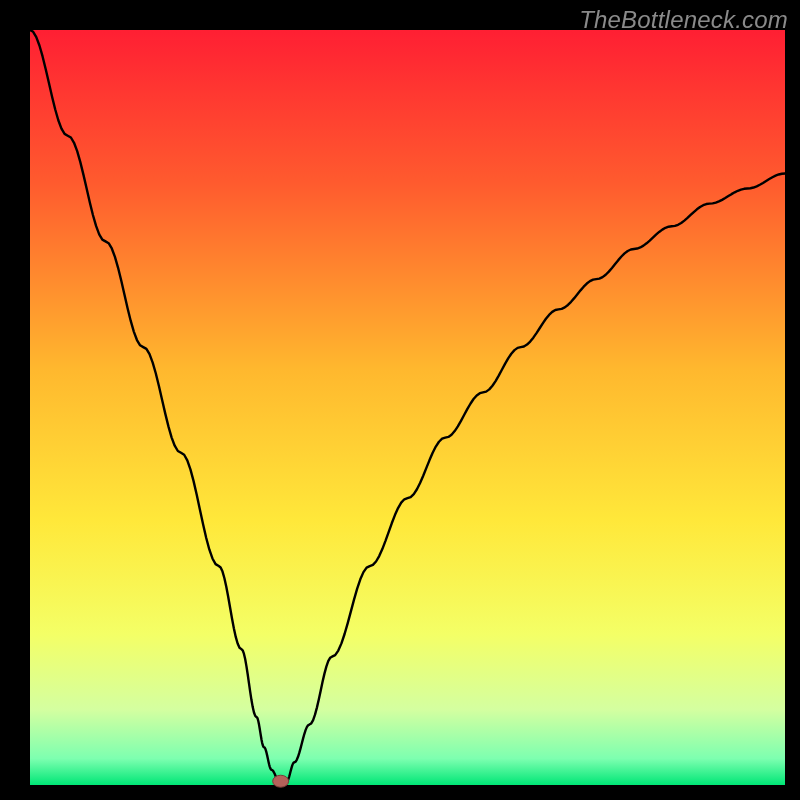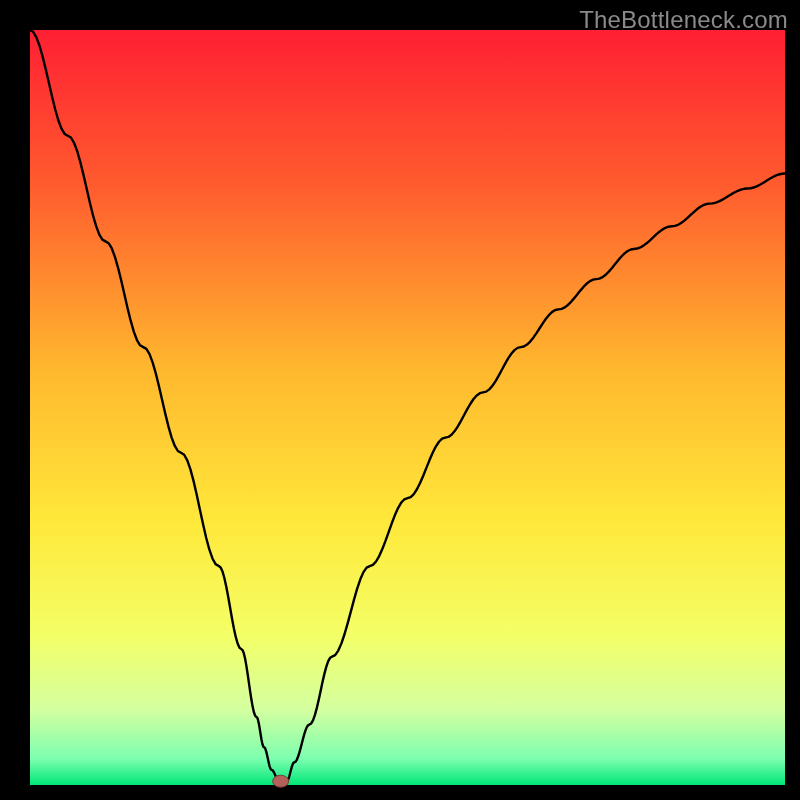--- a/index.html
+++ b/index.html
@@ -9,20 +9,21 @@
     height: 800px;
     overflow: hidden;
     background: #000;
     font-family: Arial, Helvetica, sans-serif;
   }
   .frame {
     position: relative;
     width: 800px;
     height: 800px;
     background: #000;
+    font-style: italic;
   }
   .watermark {
     position: absolute;
     top: 6px;
     right: 12px;
     font-size: 24px;
     color: #8a8a8a;
     font-weight: 500;
     letter-spacing: 0.2px;
     z-index: 5;

